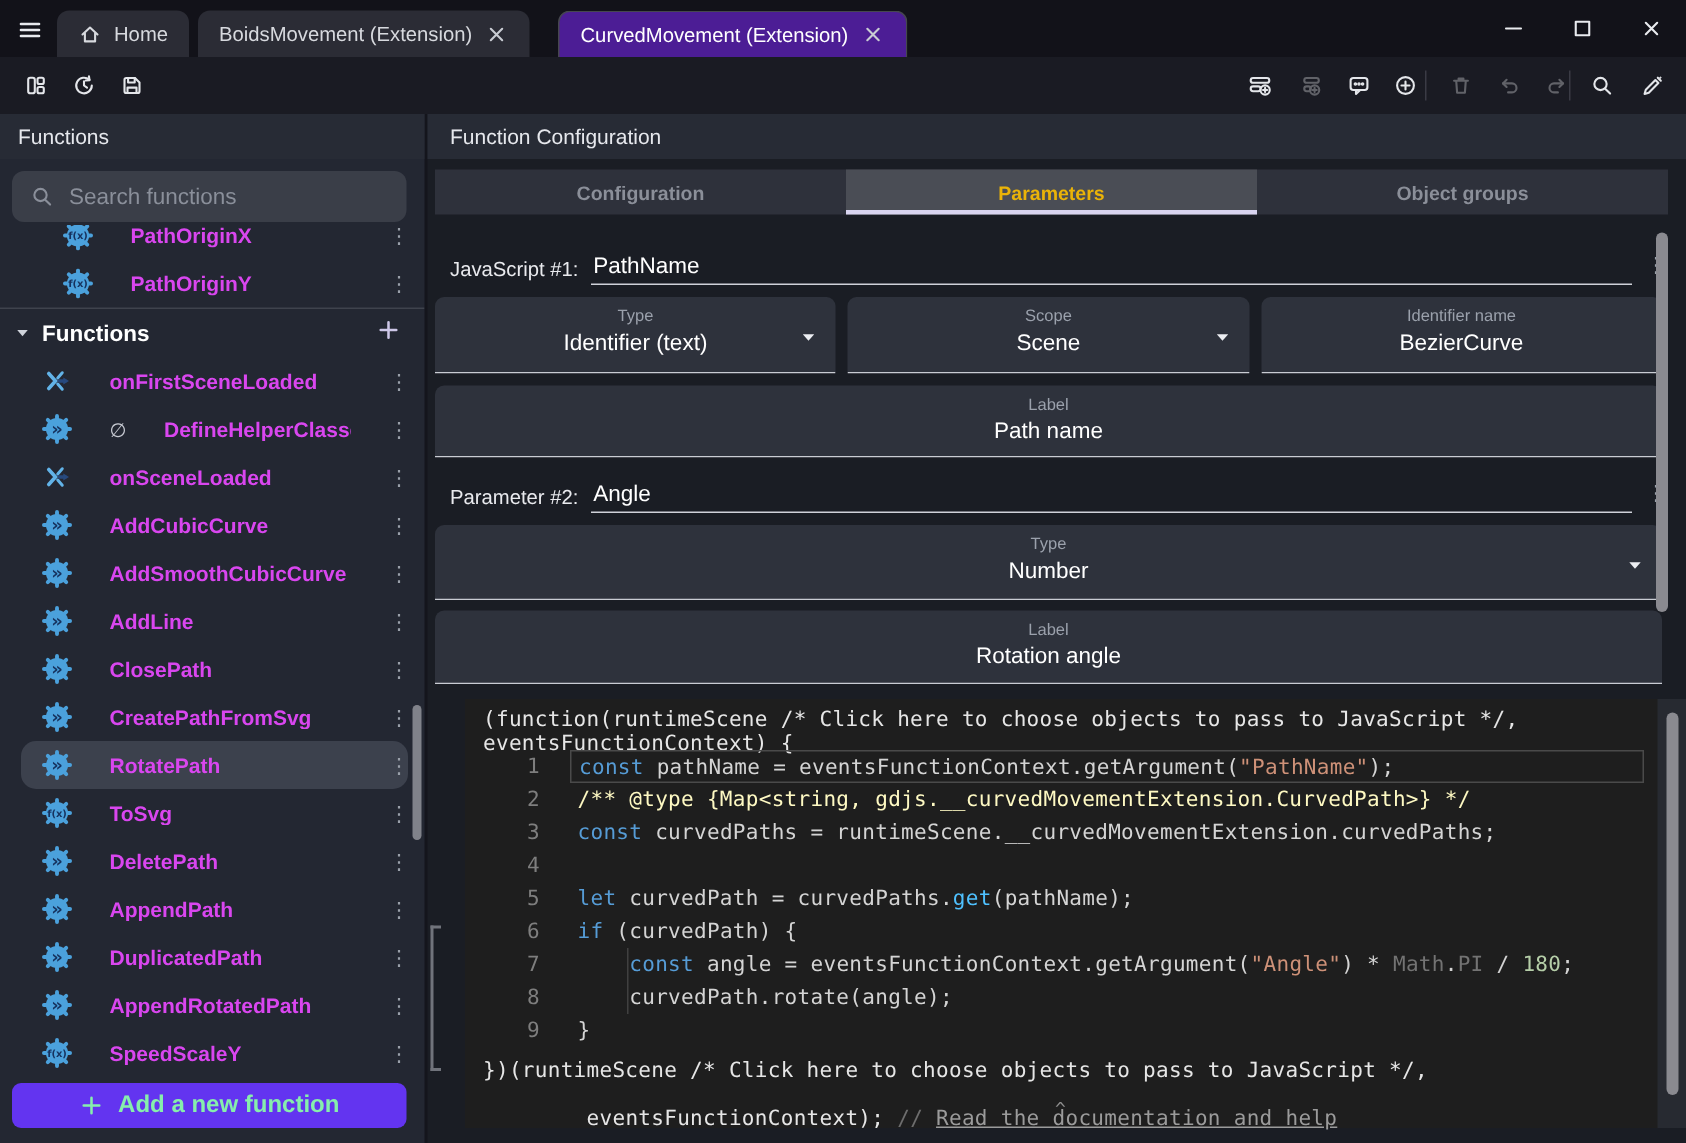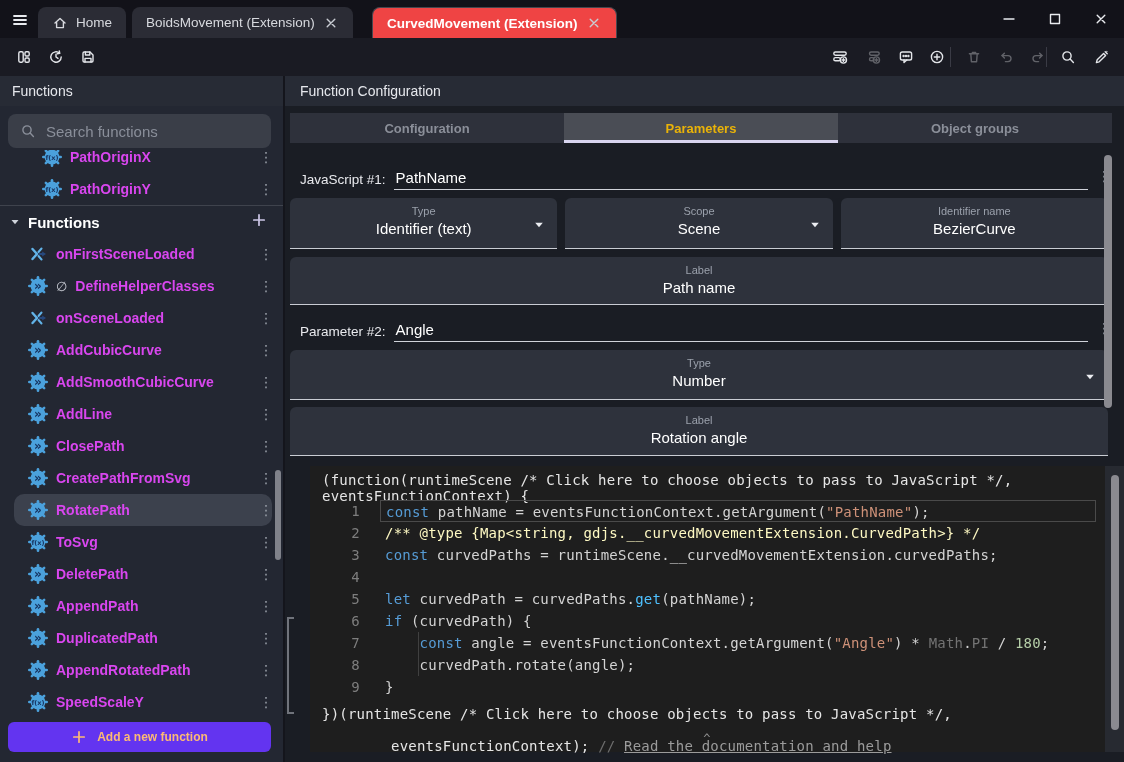--- a/index.html
+++ b/index.html
@@ -8,21 +8,21 @@
   .abs { position:absolute; }
   svg { display:block; }
 
   
   #titlebar { position:absolute; left:0; top:0; width:1124px; height:38px; background:#121219; }
   #hamburger { position:absolute; left:8px; top:8px; width:24px; height:24px; color:#e8eaee;
                display:flex; align-items:center; justify-content:center; cursor:pointer; }
   .tab { position:absolute; top:7px; height:31px; display:flex; align-items:center; gap:8px;
          padding:0 14px; border-radius:8px 8px 0 0; color:#d7d9de; font-size:13.5px; }
   .tab.inactive { background:#2b2c35; }
-  .tab.active { background:#ef4444; border:1px solid #46474f; border-bottom:none; color:#ffffff; font-weight:bold; }
+  .tab.active { background:#4c1d95; border:1px solid #46474f; border-bottom:none; color:#ffffff; font-weight:normal; }
   .tab .tclose { color:#c9ccd3; width:16px; height:16px; cursor:pointer; }
   #win-controls { position:absolute; right:0; top:0; height:38px; display:flex; align-items:center; }
   .winbtn { width:46px; height:38px; display:flex; align-items:center; justify-content:center; color:#e9ebef; cursor:pointer; }
 
   
   #toolbar { position:absolute; left:0; top:38px; width:1124px; height:38px; background:#1a1b23; }
   .tool-ic { position:absolute; top:7px; width:24px; height:24px; color:#e4e6ea;
              display:flex; align-items:center; justify-content:center; cursor:pointer; }
   .tool-ic.disabled { opacity:.35; cursor:default; }
   .tool-sep { position:absolute; top:9px; width:1px; height:20px; background:#3a3b45; }
@@ -39,37 +39,37 @@
   
   #sidebar { position:absolute; left:0; top:76px; width:283px; height:686px; background:#232732; }
   #sidebar-header { position:absolute; left:0; top:0; width:283px; height:30px; background:#272b35;
                     display:flex; align-items:center; padding-left:12px; color:#e6e8ed; font-size:14px; }
   #search-box { position:absolute; left:8px; top:38px; width:263px; height:34px; background:#3a3e48;
                 border-radius:8px; display:flex; align-items:center; gap:10px; padding:0 12px; cursor:text; }
   #search-box .ph { color:#8a8f9a; font-size:15px; }
   #search-box .sic { color:#8a8f9a; }
   #fn-list { position:absolute; left:0; top:74px; width:283px; height:572px; overflow:hidden; }
   #fn-list-inner { position:absolute; left:0; top:-9px; width:283px; }
-  .side-row { height:32px; display:flex; align-items:center; padding:0 10px 0 28px; gap:8px; cursor:pointer; position:relative; }
+  .side-row { height:32px; display:flex; align-items:center; padding:0 10px 0 28px; gap:25px; cursor:pointer; position:relative; }
   .side-row.deep { padding-left:42px; }
   .side-row.selected::before { content:""; position:absolute; left:14px; right:11px; top:0; bottom:0;
                                background:#3c414d; border-radius:10px; }
   .side-row > * { position:relative; }
   .fn-icon { width:20px; height:20px; flex:0 0 20px; }
   .side-label { color:#d946ef; font-size:14px; font-weight:600; flex:1 1 auto; white-space:nowrap; overflow:hidden; }
   .prefix-glyph { color:#c6c9d1; font-size:13px; }
   .kebab { color:#9aa0aa; font-size:14px; width:14px; text-align:center; cursor:pointer; }
   #list-divider { height:1px; background:#3f434d; margin:0; }
   #section-row { height:32px; display:flex; align-items:center; gap:8px; padding:0 12px 0 10px; cursor:pointer; }
   #section-caret { color:#cfd3db; }
   #section-label { color:#ffffff; font-size:15px; font-weight:bold; flex:1 1 auto; }
   #section-add { color:#cdc7e8; width:20px; height:20px; cursor:pointer; }
   #add-fn-btn { position:absolute; left:8px; top:646px; width:263px; height:30px; background:#6334f0;
                 border-radius:6px; display:flex; align-items:center; justify-content:center; gap:10px;
-                color:#fdba74; font-size:12px; font-weight:bold; cursor:pointer; }
+                color:#86efac; font-size:16px; font-weight:bold; cursor:pointer; }
   #side-scroll { position:absolute; left:275px; top:394px; width:6px; height:90px; background:#80828a; border-radius:3px; cursor:pointer; }
 
   
   #main { position:absolute; left:285px; top:76px; width:839px; height:686px; background:#1a1d24; }
   #main-header { position:absolute; left:0; top:0; width:839px; height:30px; background:#272b35;
                  display:flex; align-items:center; padding-left:15px; color:#e6e8ed; font-size:14px; }
   #cfg-tabs { position:absolute; left:5px; top:37px; width:822px; height:30px; background:#2e313b; display:flex; }
   .cfg-tab { flex:1 1 0; display:flex; align-items:center; justify-content:center; font-size:13px;
              font-weight:bold; color:#8b8f99; cursor:pointer; position:relative; }
   .cfg-tab.active { background:#4a4d55; color:#eab308; }

